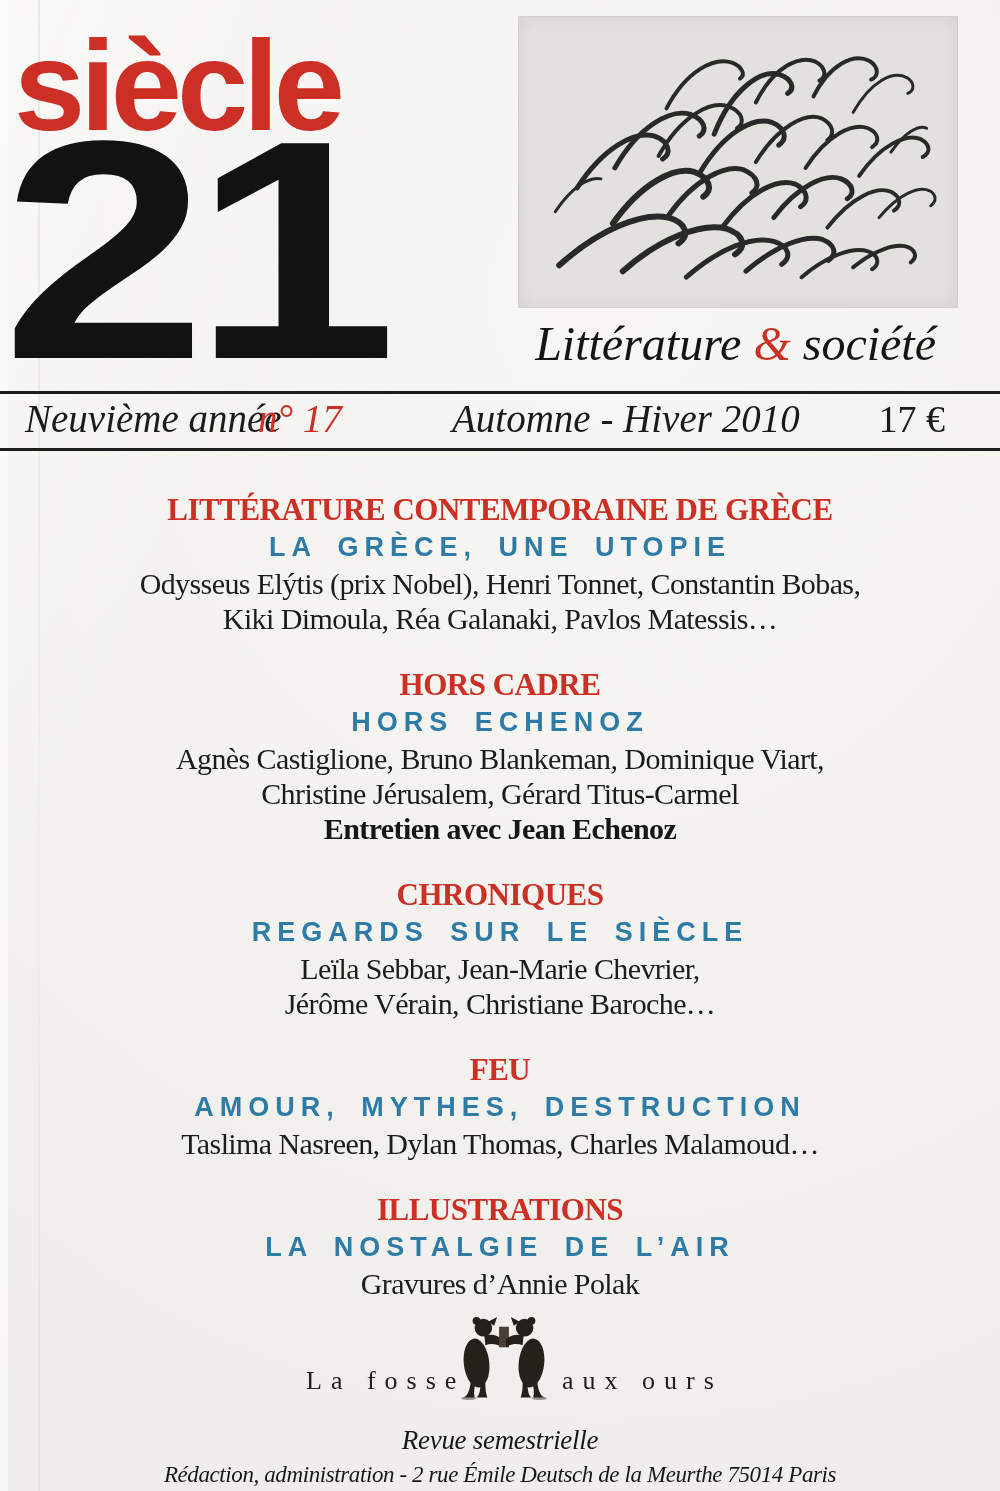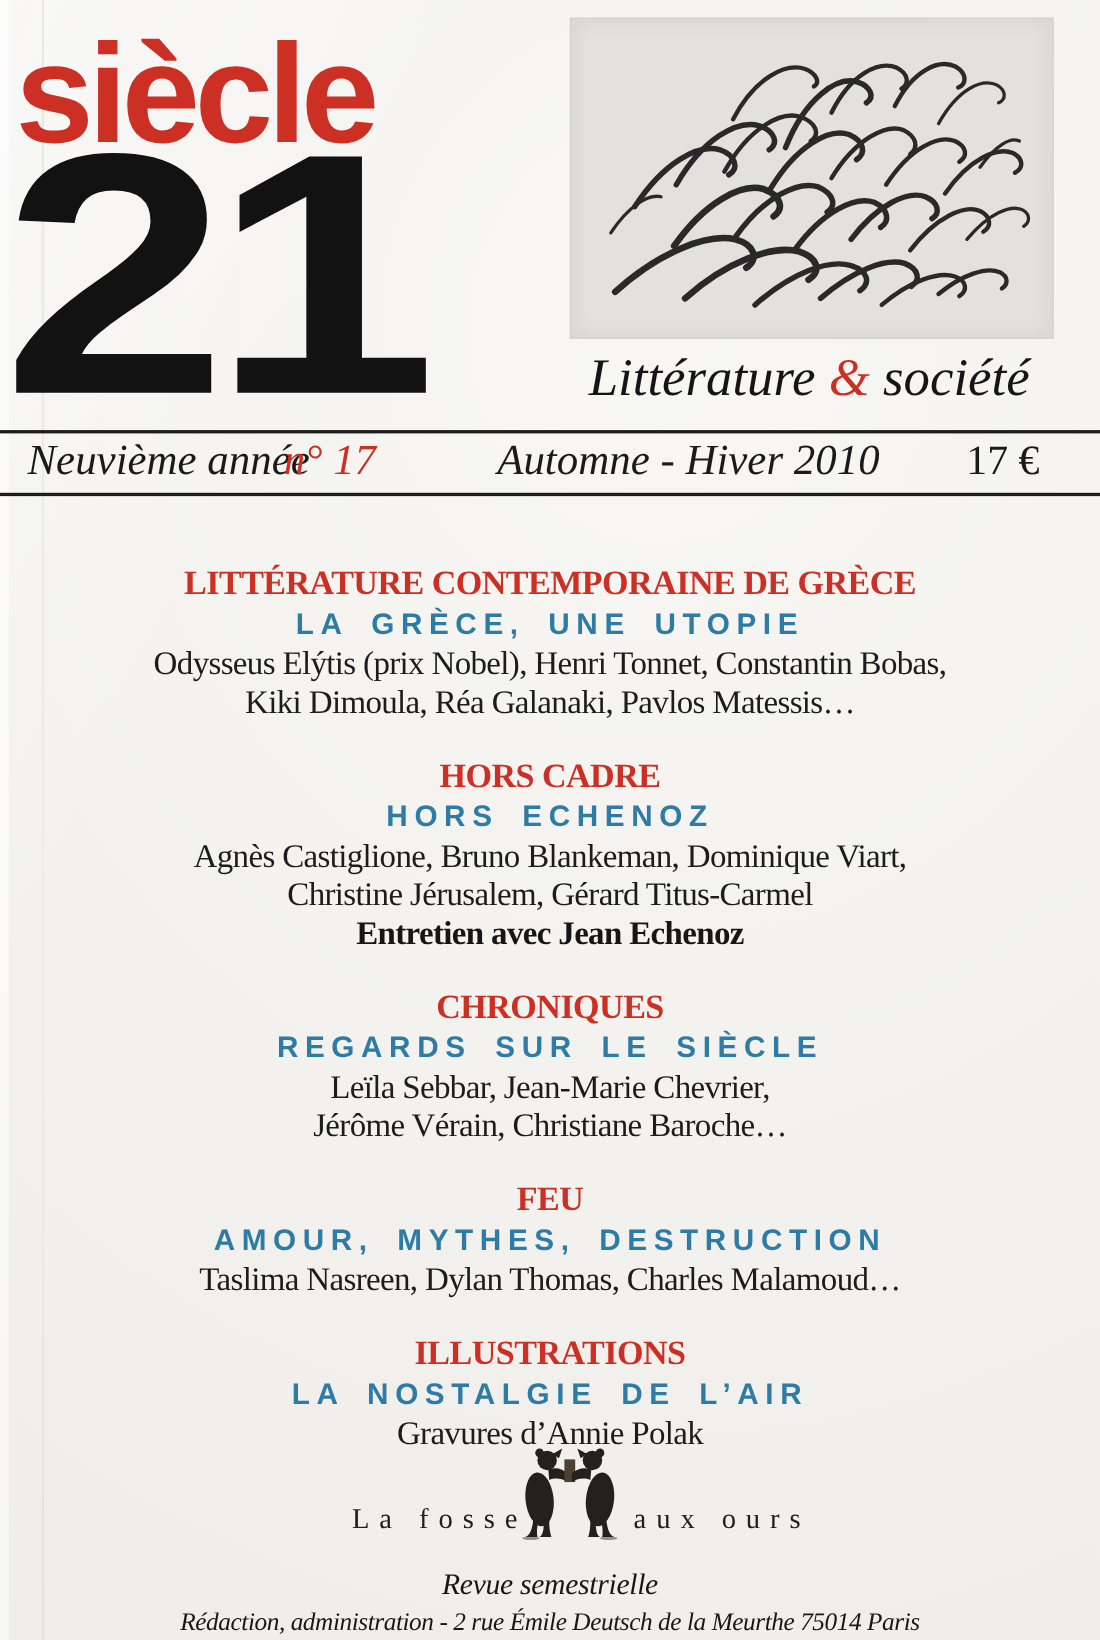--- a/index.html
+++ b/index.html
@@ -51,37 +51,37 @@
     position:absolute; left:0; right:0; top:391px; height:60px;
     border-top:3px solid #1c1c1c; border-bottom:3px solid #1c1c1c;
   }
   .issue-bar span{position:absolute; top:0; line-height:50px; white-space:nowrap;}
   .edition{left:25px; font-style:italic; font-size:39px;}
   .issue-no{left:258px; font-style:italic; font-size:39px; color:var(--red);}
   .season{left:452px; font-style:italic; font-size:39px;}
   .price{right:55px; font-size:38px;}
 
   
-  .contents{position:absolute; left:0; right:0; top:447px; padding-top:64px; text-align:center;}
+  .contents{position:absolute; left:0; right:0; top:447px; padding-top:44px; text-align:center;}
   .section{margin-bottom:30px;}
   .cat{
     font-weight:bold; font-size:31px; line-height:38px;
     letter-spacing:-0.5px; color:var(--red); white-space:nowrap;
   }
   .sub{
     font-family:"Liberation Sans", sans-serif; font-weight:bold;
     font-size:27px; line-height:37px; letter-spacing:6px; word-spacing:8px;
     color:var(--teal); white-space:nowrap;
   }
   .author-line{font-size:30px; line-height:35px; letter-spacing:-0.6px; color:#1c1c1c; white-space:nowrap;}
   .note{font-size:30px; line-height:35px; letter-spacing:-0.6px; font-weight:bold; color:#161616;}
   .note:empty, .author-line:empty{display:none;}
 
   
-  .publisher{position:absolute; left:18px; right:0; top:1312px; height:92px;}
+  .publisher{position:absolute; left:4px; right:0; top:1312px; height:92px;}
   .bears{position:absolute; left:447px; top:0; width:106px; height:88px;}
   .pub-text{position:absolute; top:54px; font-size:26px; letter-spacing:9px; color:#22201d; white-space:nowrap;}
   .pub-left{left:302px;}
   .pub-right{left:558px;}
 
   
   .footer{position:absolute; left:0; right:0; top:1424px; text-align:center;
     font-style:italic; color:#171717;}
   .f1{font-size:27px; line-height:33px; letter-spacing:-0.3px;}
   .f2{font-size:23px; line-height:35px; letter-spacing:-0.4px; white-space:nowrap;}

